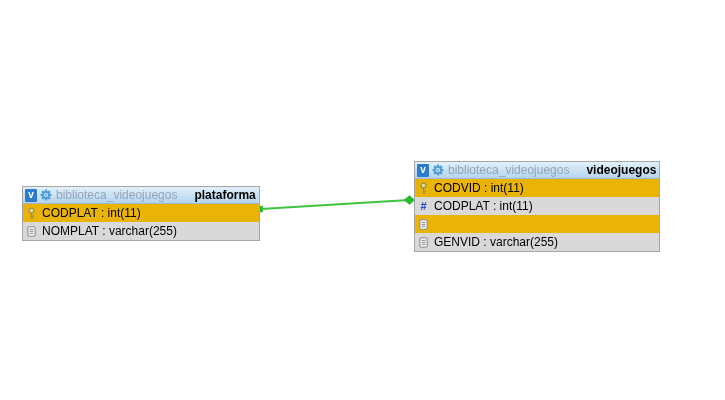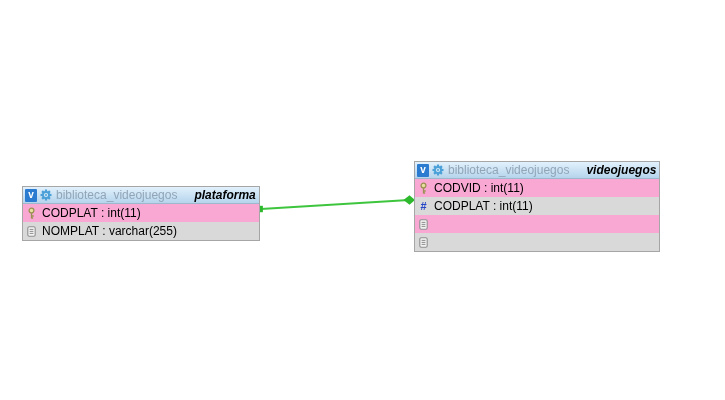--- a/index.html
+++ b/index.html
@@ -33,26 +33,26 @@
   }
   .v-icon{
     display:inline-flex;align-items:center;justify-content:center;
     width:12px;height:13px;flex:0 0 12px;
     background:#2b7cd0;color:#ffffff;
     font-size:10px;font-weight:bold;line-height:1;
     border-radius:1px;margin-right:3px;cursor:pointer;
   }
   .gear-icon{flex:0 0 12px;width:12px;height:12px;margin-right:4px;cursor:pointer;}
   .schema-name{color:#91a5b7;margin-right:17px;}
-  .table-name{color:#000;font-weight:bold;font-style:italic;}
+  .table-name{color:#000;font-weight:bold;}
   .col-row{
     height:18px;
     display:flex;align-items:center;
     padding:0 3px;
-    background:#f9a8d4;
+    background:#eab308;
     white-space:nowrap;overflow:hidden;
   }
   .col-row.alt{background:#d9d9d9;}
   .col-icon{
     display:inline-flex;align-items:center;justify-content:center;
     width:11px;height:14px;flex:0 0 11px;margin-right:5px;
   }
   .hash-glyph{
     color:#2747c7;font-weight:bold;font-size:11px;line-height:1;
   }
@@ -146,16 +146,17 @@
         </svg>
       </span>
     </div>
     <div class="col-row alt">
       <span class="col-icon">
         <svg width="9" height="11" viewBox="0 0 9 11">
           <rect x="0.8" y="0.8" width="7.4" height="9.4" rx="1.4" fill="#f2f2f2" stroke="#8e8e8e" stroke-width="1.1"></rect>
           <path d="M2.6 3.4h3.8 M2.6 5.4h3.8 M2.6 7.4h3.8" stroke="#8e8e8e" stroke-width="1"></path>
         </svg>
       </span>
+      <span class="col-label">GENVID : varchar(255)</span>
     </div>
   </div>
 
 </div>
 
 </body></html>

